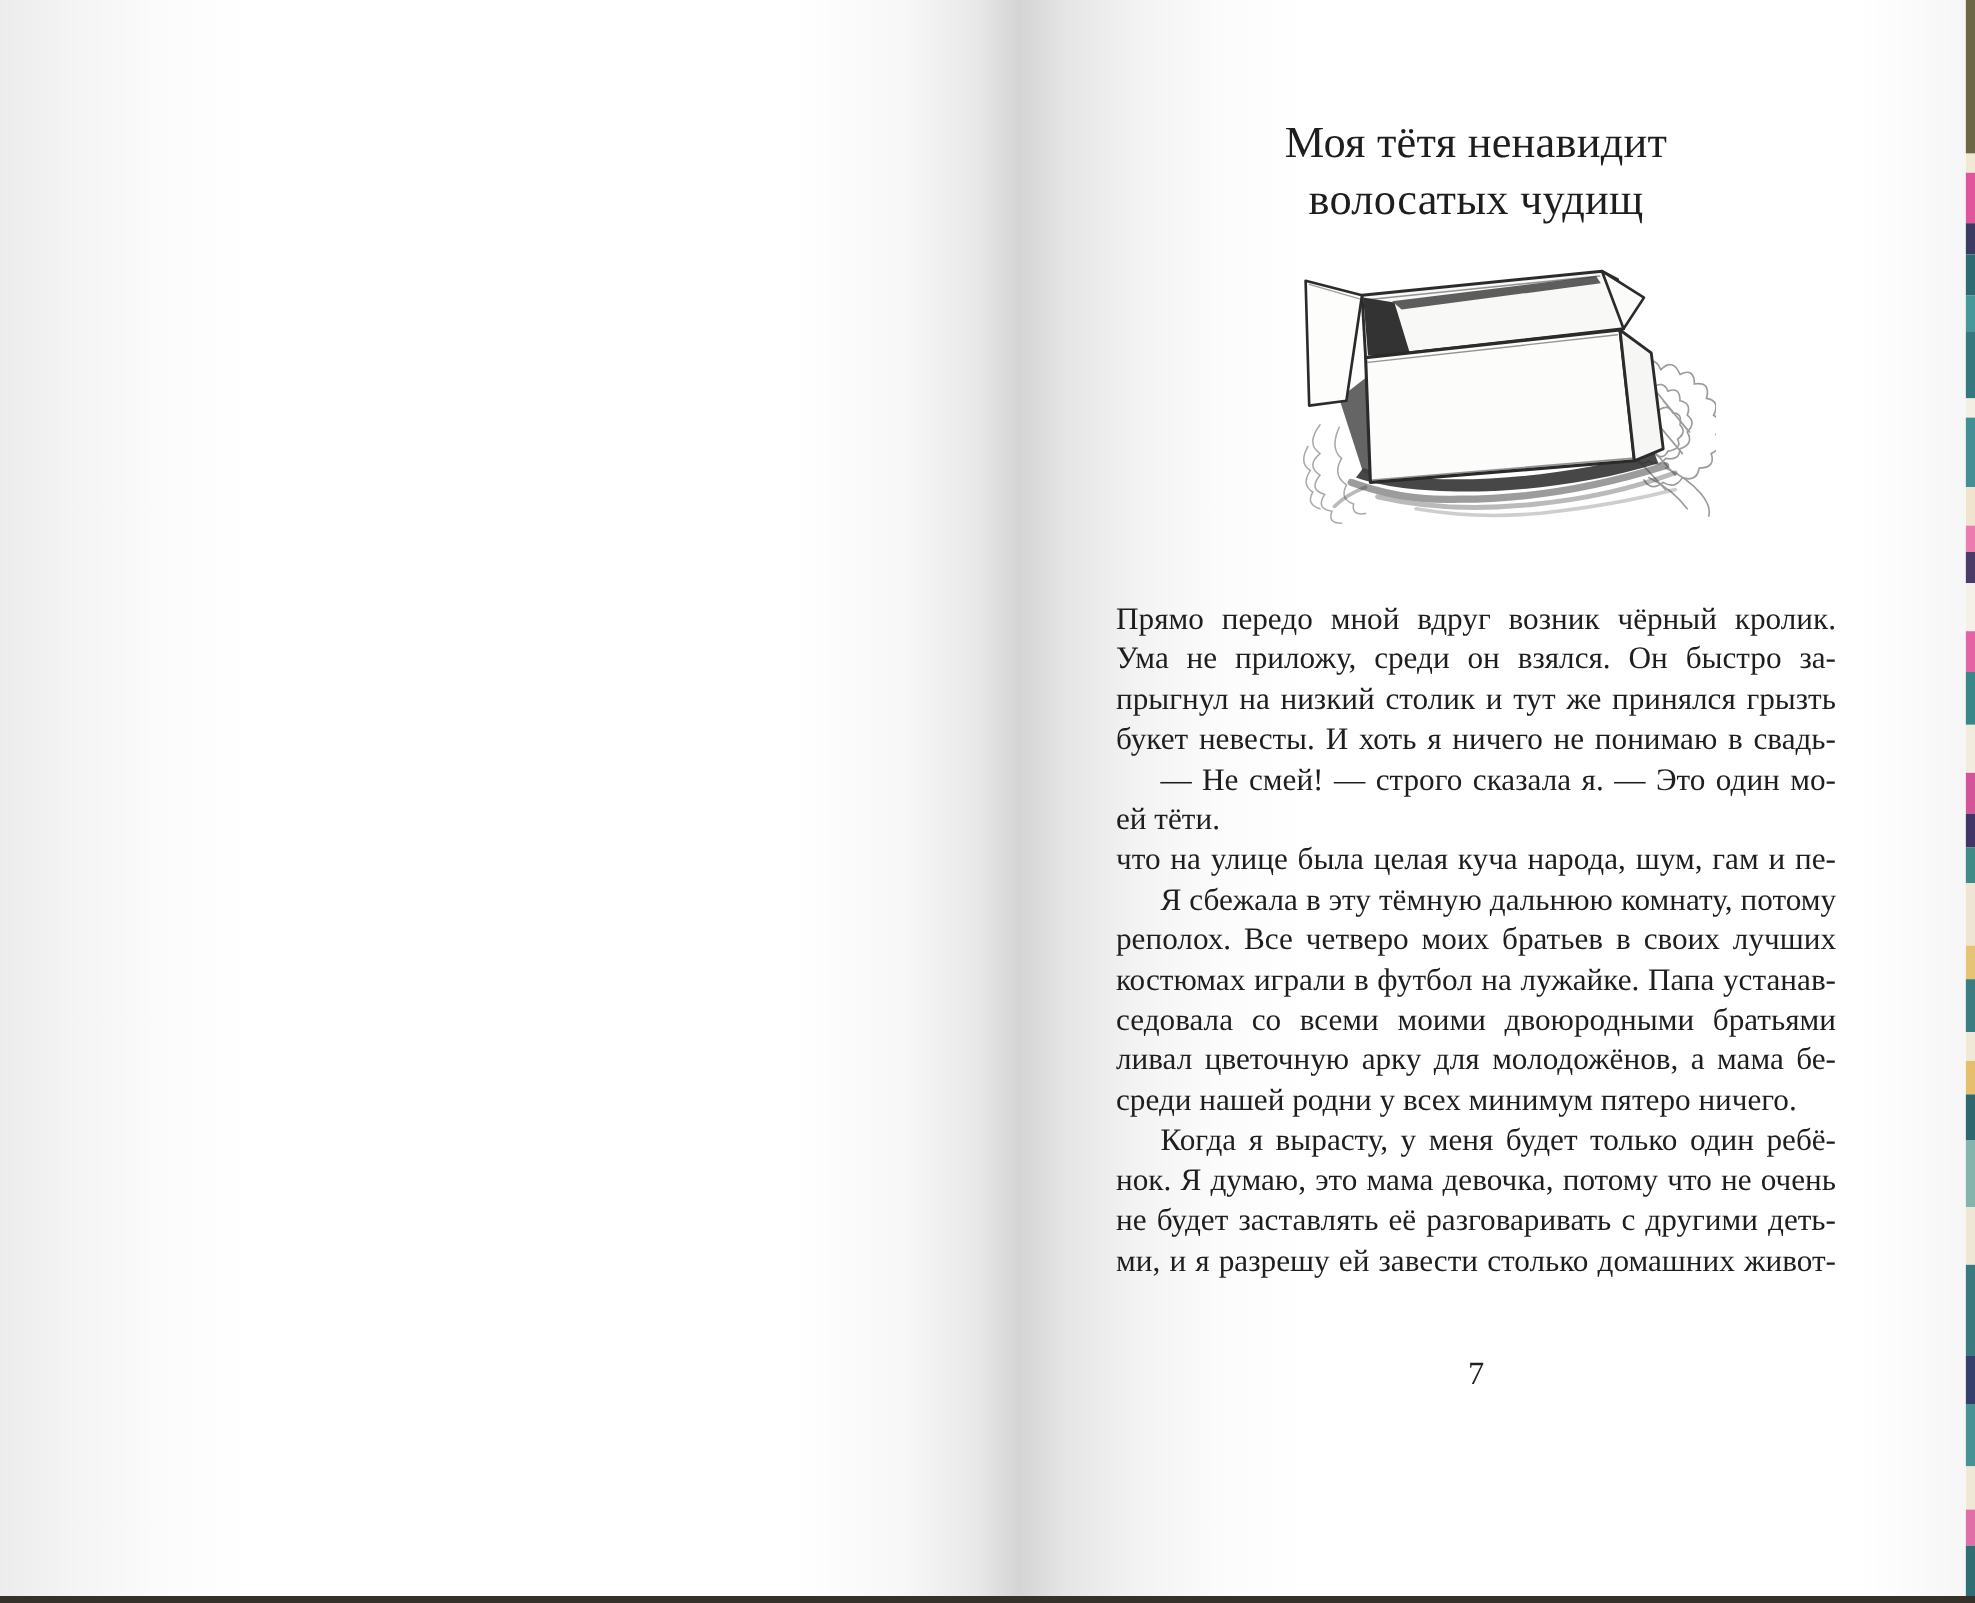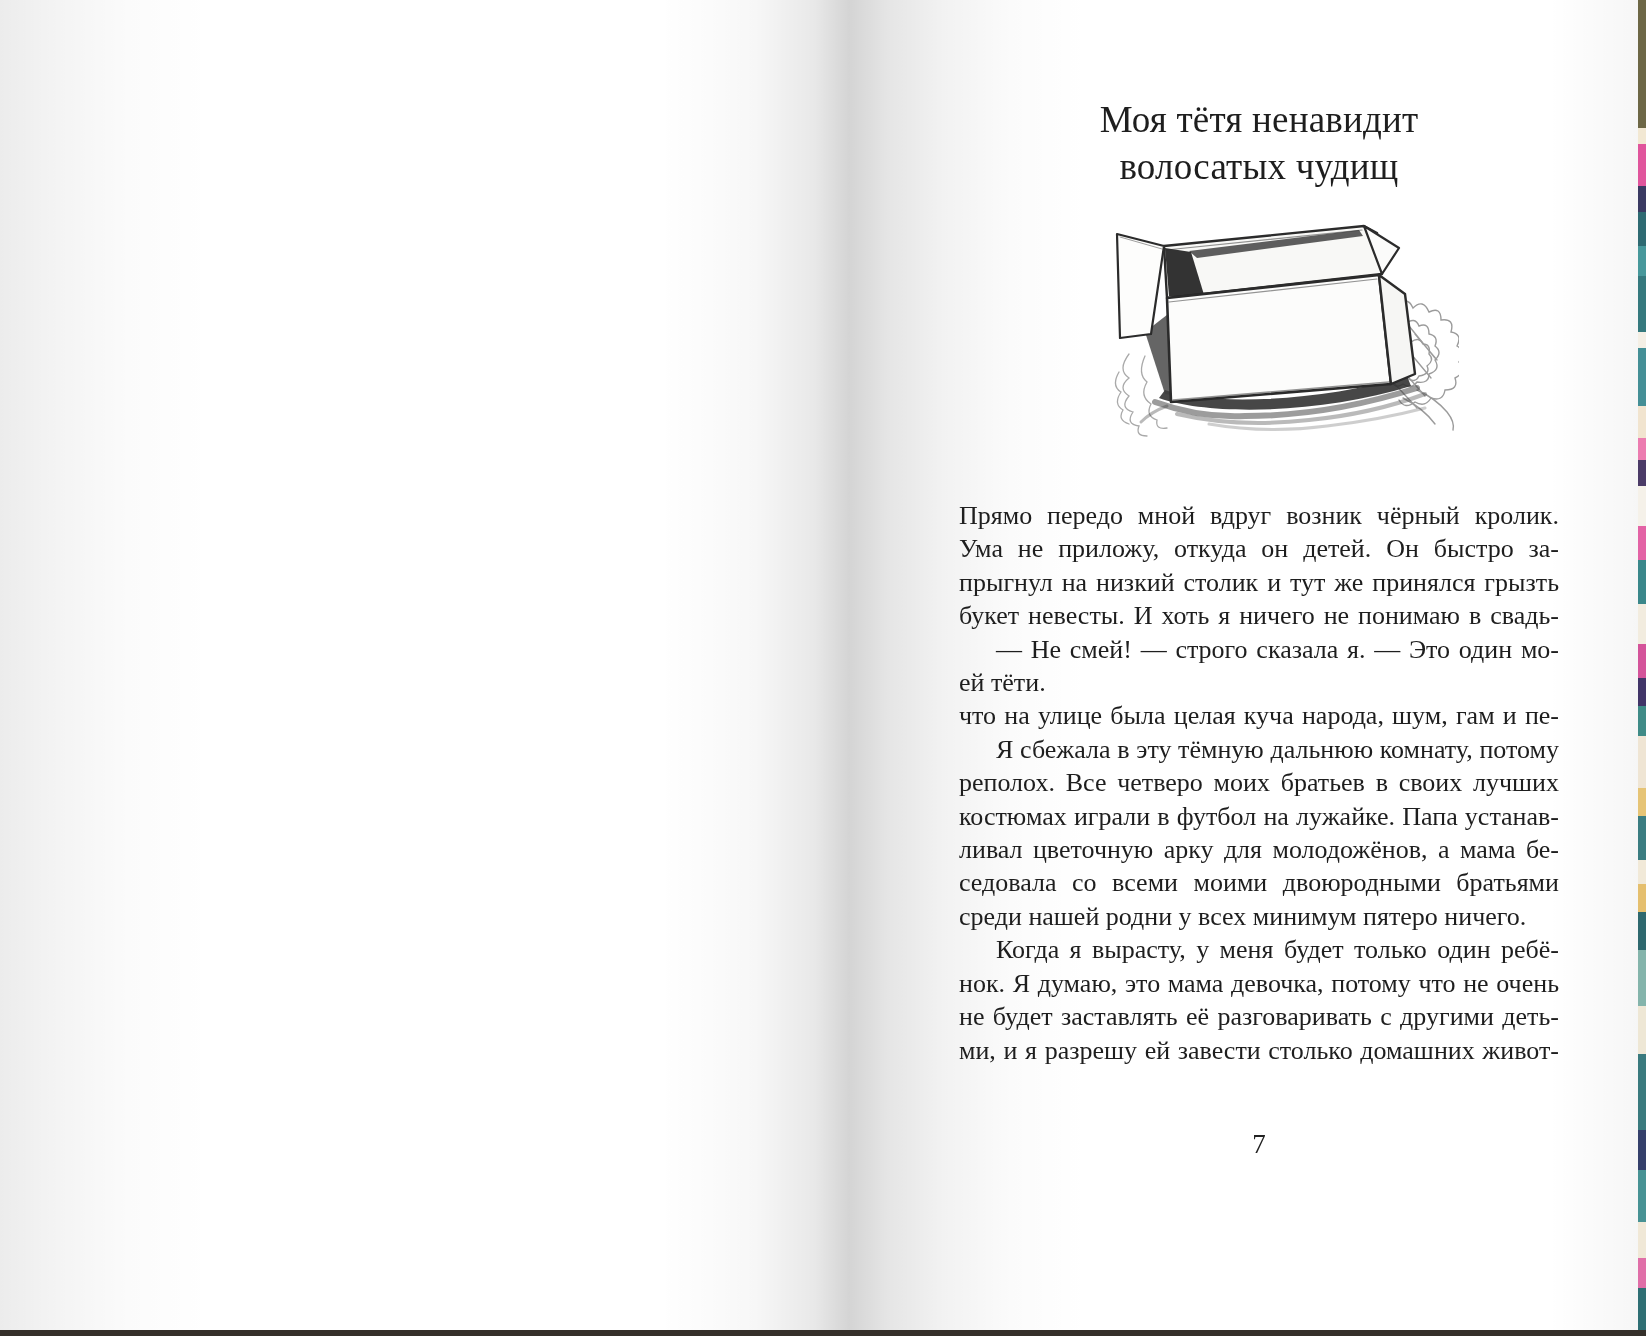--- a/index.html
+++ b/index.html
@@ -39,21 +39,21 @@
     position:absolute;left:0;right:0;bottom:0;height:6px;
     background:var(--bottom-edge-color,#35302a);
   }
   .fore-edge{
     position:absolute;top:0;right:0;bottom:6px;width:8px;
     display:flex;flex-direction:column;overflow:hidden;
   }
   .fore-edge > div{width:100%;flex:0 0 auto;}
 
   
-  .right-content{position:absolute;left:930px;top:0;width:600px;margin-left:29px;}
+  .right-content{position:absolute;left:930px;top:0;width:600px;}
   .chapter-title{padding-top:96px;}
   .title-line{
     text-align:center;font-size:37px;line-height:47px;
     font-weight:400;color:var(--text-color,#1e1e1e);
     letter-spacing:0.2px;
   }
   .figure-wrap{width:400px;height:235px;margin:16px auto 0 auto;}
   .body-text{margin-top:58px;}
   .bline{
     font-size:26px;line-height:33.4px;
@@ -128,31 +128,31 @@
           <path d="M110,96 L318,73" stroke-width="1.2" opacity="0.5"></path>
           <path d="M107,44 L303,24" stroke-width="1.2" opacity="0.5"></path>
           <path d="M61,31 L103,43" stroke-width="1" opacity="0.45"></path>
           <path d="M114,194 L330,176" stroke-width="1.4" opacity="0.5"></path>
         </g>
       </svg>
     </div>
 
     <div class="body-text">
         <div class="bline">Прямо передо мной вдруг возник чёрный кролик.</div>
-        <div class="bline">Ума не приложу, откуда он детей. Он быстро за-</div>
+        <div class="bline">Ума не приложу, среди он взялся. Он быстро за-</div>
         <div class="bline">прыгнул на низкий столик и тут же принялся грызть</div>
         <div class="bline">букет невесты. И хоть я ничего не понимаю в свадь-</div>
         <div class="bline indent">— Не смей! — строго сказала я. — Это один мо-</div>
         <div class="bline lastline">ей тёти.</div>
         <div class="bline">что на улице была целая куча народа, шум, гам и пе-</div>
         <div class="bline indent">Я сбежала в эту тёмную дальнюю комнату, потому</div>
         <div class="bline">реполох. Все четверо моих братьев в своих лучших</div>
         <div class="bline">костюмах играли в футбол на лужайке. Папа устанав-</div>
+        <div class="bline">седовала со всеми моими двоюродными братьями</div>
         <div class="bline">ливал цветочную арку для молодожёнов, а мама бе-</div>
-        <div class="bline">седовала со всеми моими двоюродными братьями</div>
         <div class="bline lastline">среди нашей родни у всех минимум пятеро ничего.</div>
         <div class="bline indent">Когда я вырасту, у меня будет только один ребё-</div>
         <div class="bline">нок. Я думаю, это мама девочка, потому что не очень</div>
         <div class="bline">не будет заставлять её разговаривать с другими деть-</div>
         <div class="bline">ми, и я разрешу ей завести столько домашних живот-</div>
       </div>
 
     <div class="page-number">7</div>
   </div>
 

